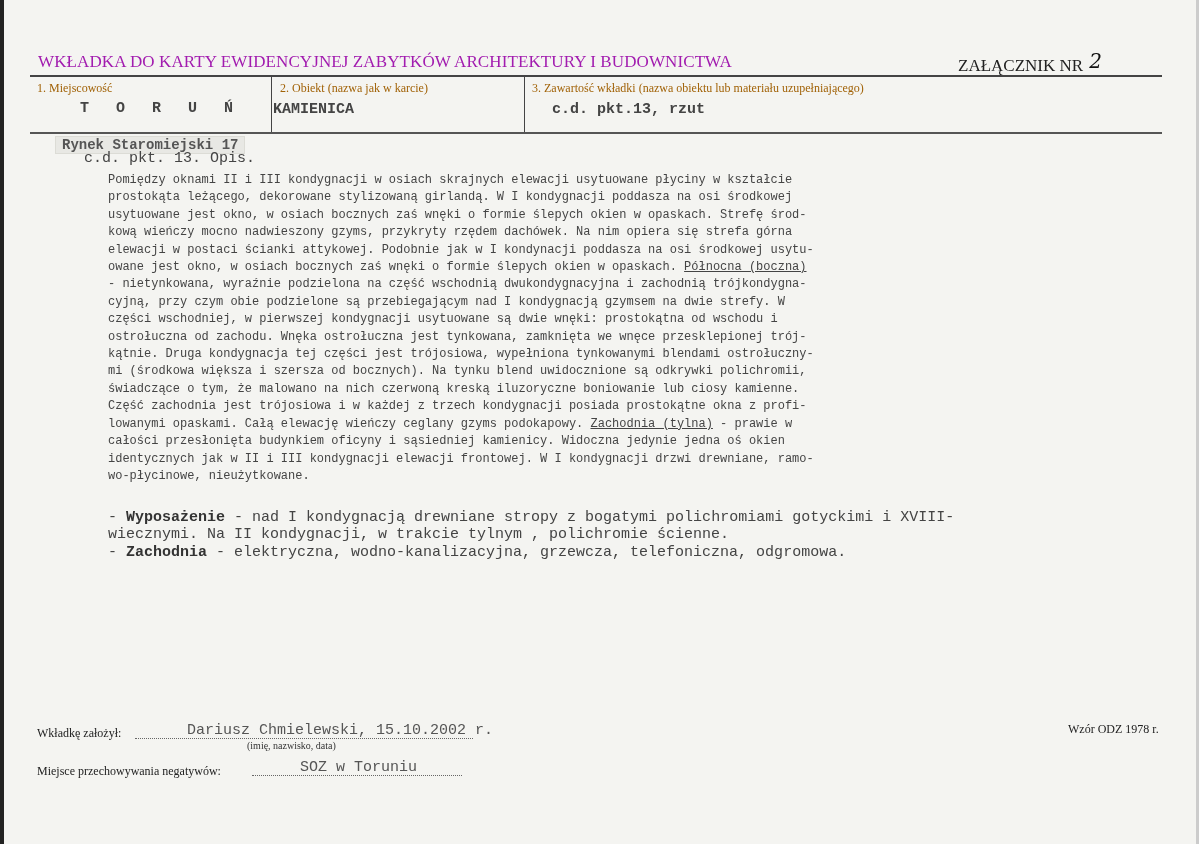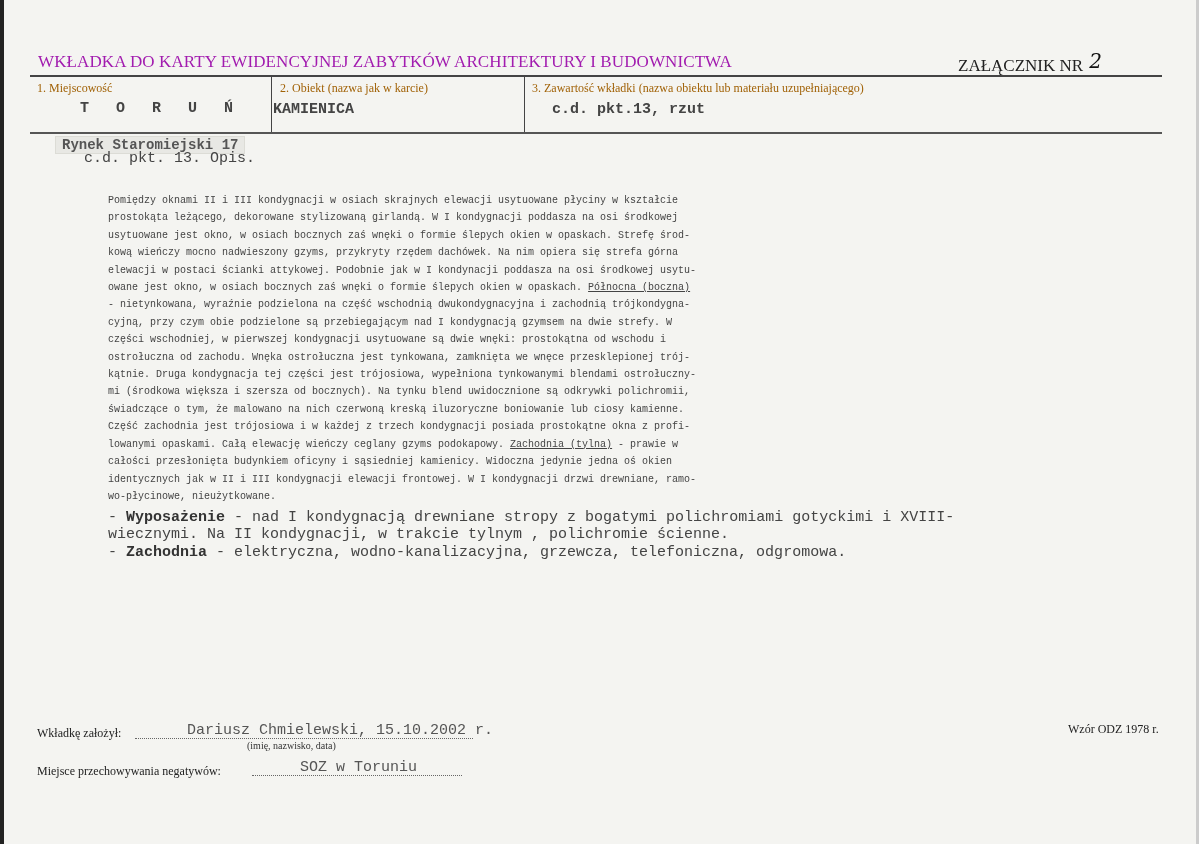--- a/index.html
+++ b/index.html
@@ -34,22 +34,22 @@
     .cell-value { position:absolute; font-size:15px; color:#444;font-weight:bold; }
     .city { left:80px; top:100px; letter-spacing:9px; }
     .street {
       left:55px; top:116px; font-size:14px; background:#e8e8e4; padding:0 6px 0 6px;
       border:1px solid #dcdcd6; color:#555;margin-top:20px;
     }
 
     .section-heading { position:absolute; left:84px; top:150px; font-size:15px; color:#444; }
 
     .body-text {
-      position:absolute; left:108px; top:192px; width:1050px;
-      font-size:10px; line-height:17.4px; color:#444;
+      position:absolute; left:108px; top:172px; width:1050px;
+      font-size:12px; line-height:17.4px; color:#444;
       white-space: pre;
     }
     .u { text-decoration: underline; }
 
     .list {
       position:absolute; left:108px; top:509px; width:1050px;
       font-size:15px; line-height:17.4px; color:#444; white-space: pre;
     }
     .list b { color:#333;margin-top:36px; }
 

